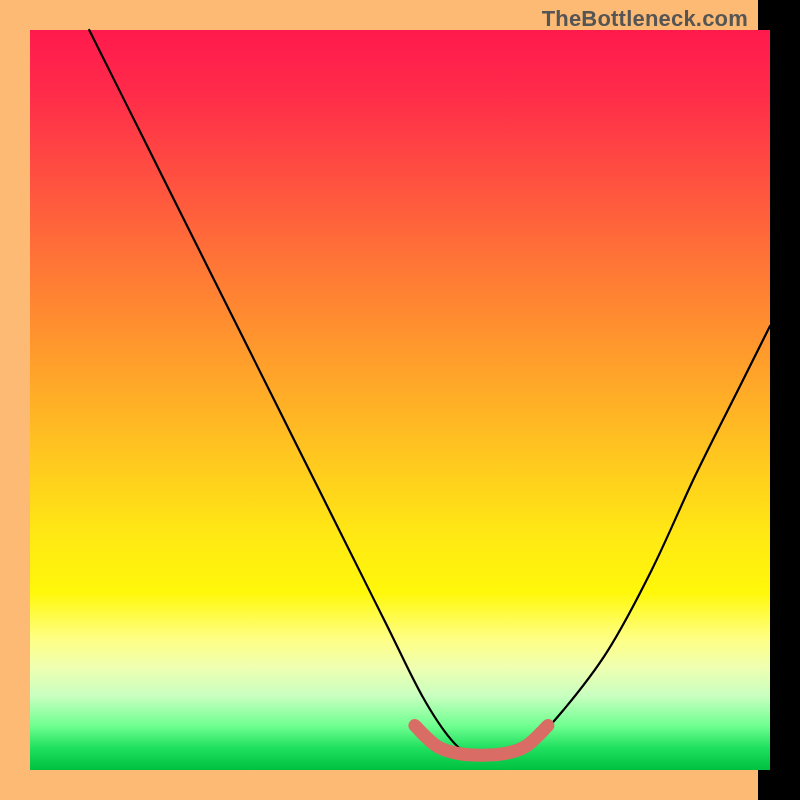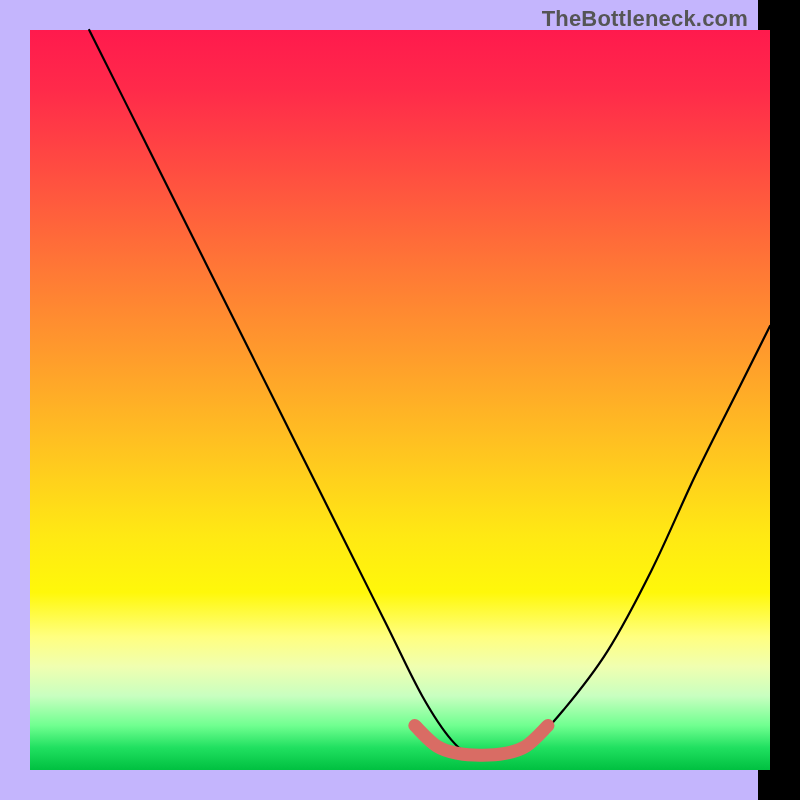--- a/index.html
+++ b/index.html
@@ -1,21 +1,21 @@
 <!DOCTYPE html>
 <html><head>
 <meta charset="utf-8">
 <style>
   * { margin: 0; padding: 0; box-sizing: border-box; }
   html, body { width: 800px; height: 800px; overflow: hidden; background: #000; }
   .stage {
     position: relative;
     width: 758px;
     height: 800px;
-    background: #c4b5fd;
+    background: #fdba74;
   }
   .plot-area {
     position: absolute;
     left: 30px;
     top: 30px;
     width: 740px;
     height: 740px;
     background: linear-gradient(to bottom,
       #ff1a4d 0%,
       #ff2a4a 8%,

